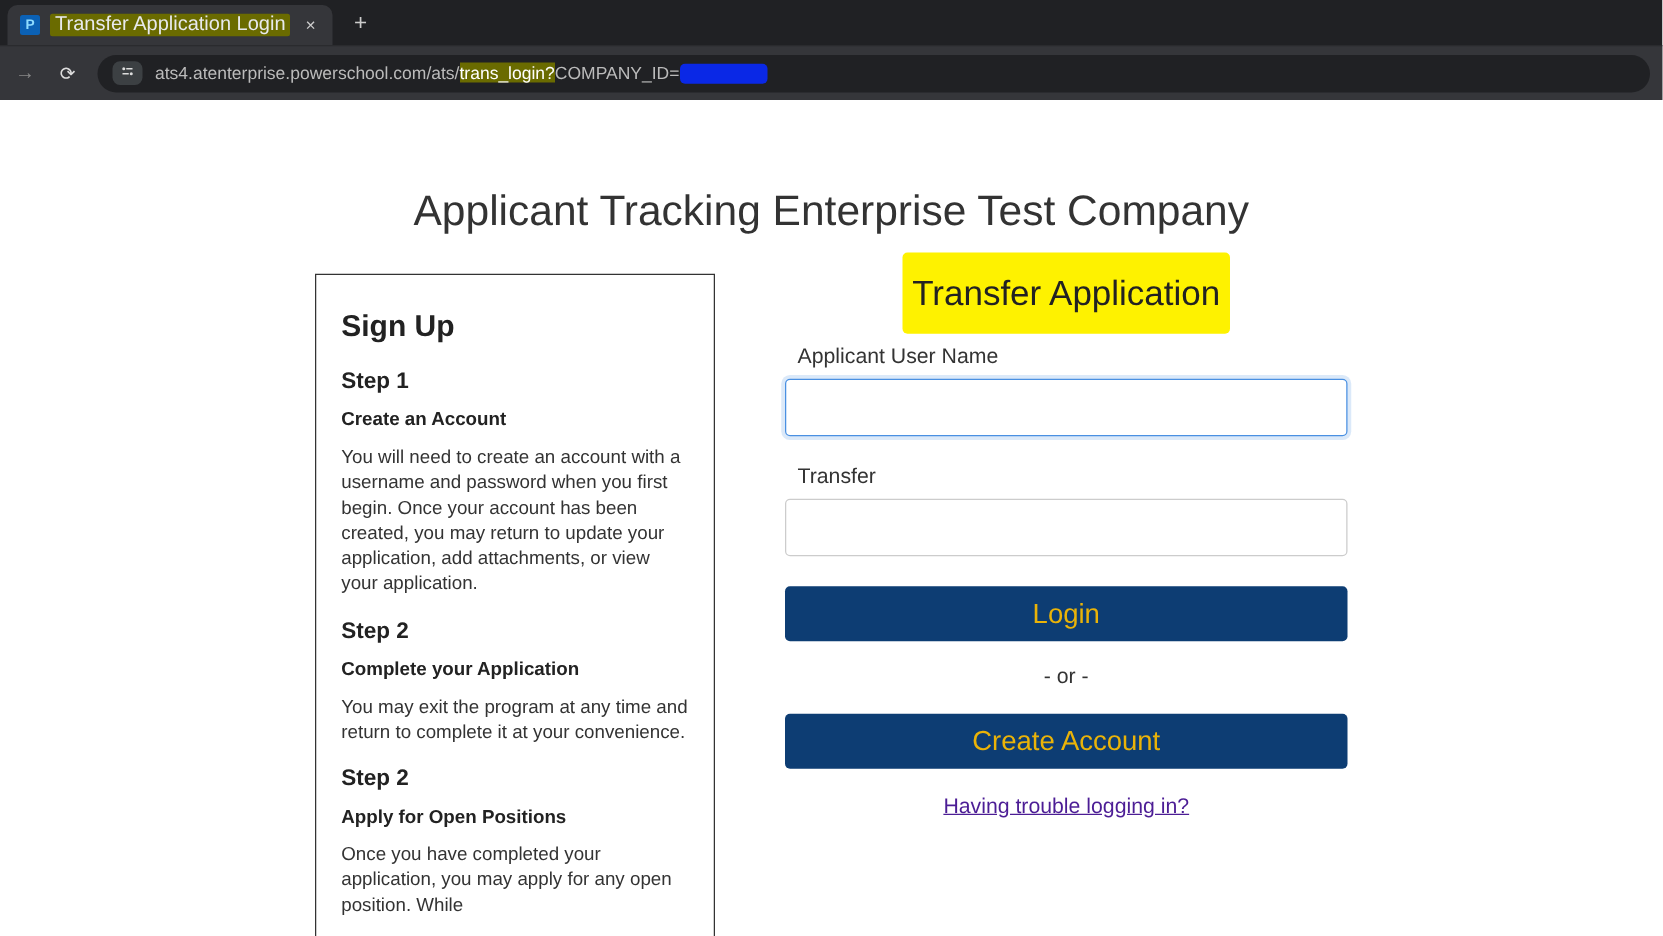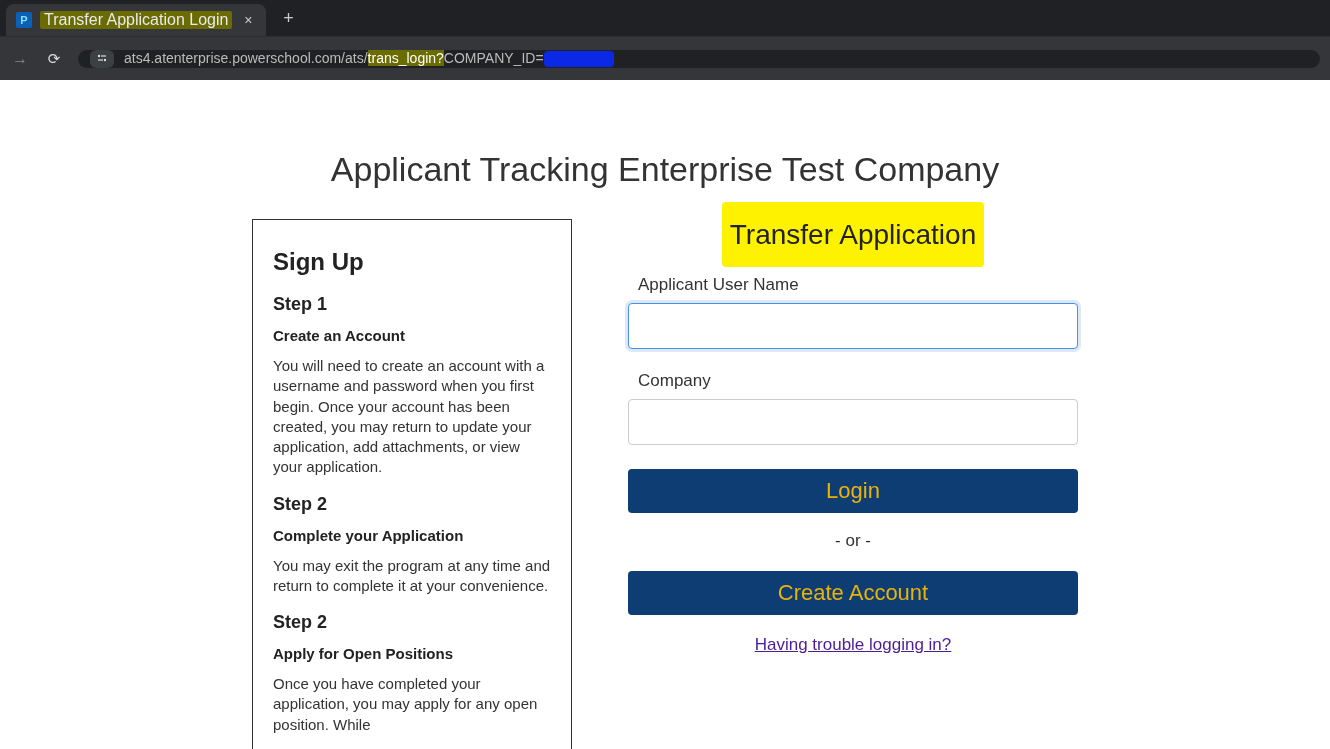--- a/index.html
+++ b/index.html
@@ -71,21 +71,21 @@
   .nav-btn {
     color: #888; font-size: 16px; cursor: pointer;
     width: 20px; text-align: center;
   }
   .reload-btn {
     color: #ddd; font-size: 15px; cursor: pointer;
     width: 20px; text-align: center;
   }
   .url-box {
     flex: 1;
-    height: 18px;
+    height: 30px;
     background: #202124;
     border-radius: 15px;
     display: flex;
     align-items: center;
     padding: 0 12px;
     color: #bbb;
     font-size: 14px;
     gap: 10px;
     overflow: hidden;
   }
@@ -274,21 +274,21 @@
     </div>
 
     <div class="login-col">
       <div class="transfer-heading">
         <span>Transfer Application</span>
       </div>
 
       <div class="form-label">Applicant User Name</div>
       <input class="text-input focused" type="text" style="">
 
-      <div class="form-label">Company</div>
+      <div class="form-label">Transfer</div>
       <input class="text-input" type="password" style="">
 
       <button class="primary-btn">Login</button>
 
       <div class="or-sep">- or -</div>
 
       <button class="primary-btn">Create Account</button>
 
       <a class="help-link">Having trouble logging in?</a>
     </div>

